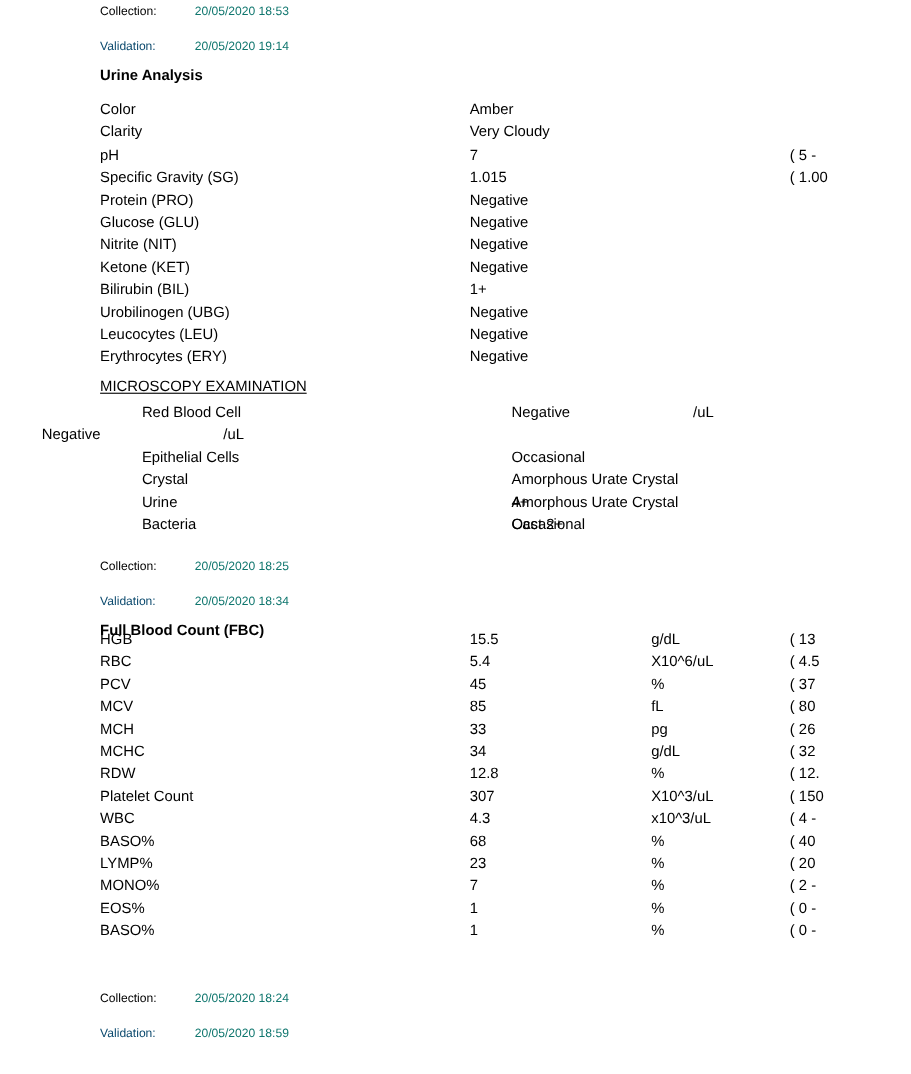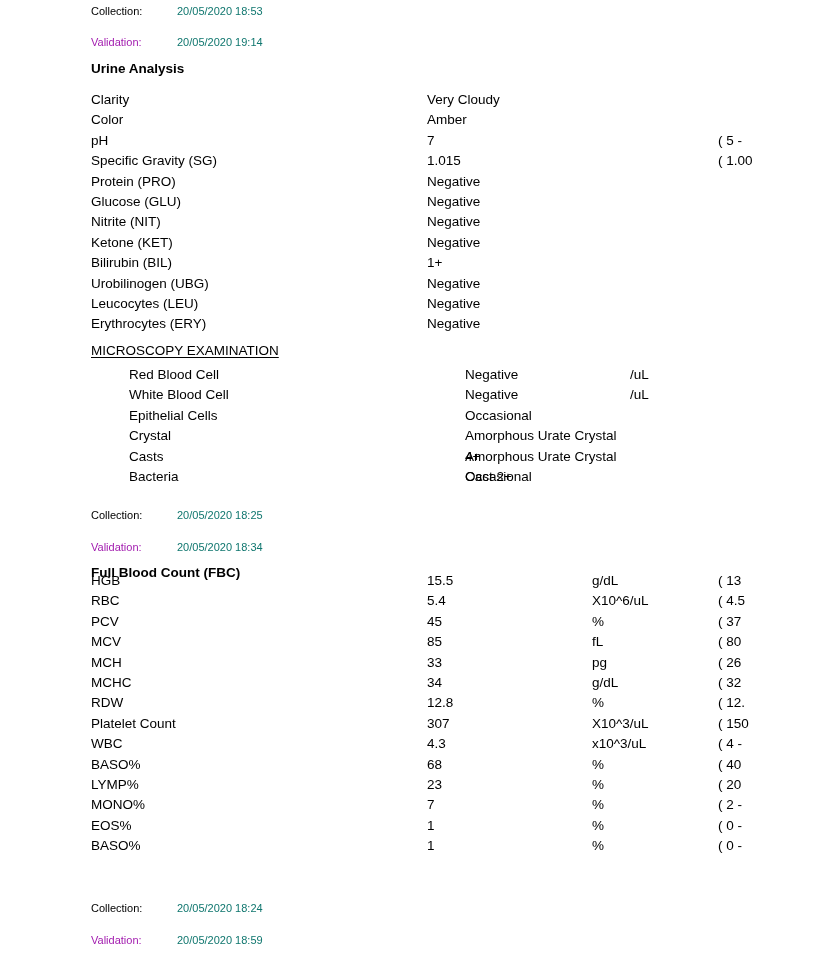--- a/index.html
+++ b/index.html
@@ -25,21 +25,21 @@
   .meta-row {
     display: flex;
     align-items: center;
     font-weight: normal;
     font-size: 11px;
   }
   .meta-label {
     width: 86px;
   }
   .meta-label.collection { color: #000000; }
-  .meta-label.validation { color: #a21caf; }
+  .meta-label.validation { color: #0c4a6e; }
   .meta-value { color: #0f766e; }
   .section-title {
     font-weight: bold;
     font-size: 13.5px;
     color: #000000;
   }
   .block {
     position: absolute;
     left: 0;
     width: 828px;
@@ -92,32 +92,32 @@
       <span class="meta-value">20/05/2020  19:14</span>
     </div>
   </div>
 
   <div class="block ind-1" style="top:61px;">
     <div class="section-title">Urine Analysis</div>
   </div>
 
   <div class="block" style="top:90px;">
     <div class="row">
+      <span class="c-name">Color</span>
+      <span class="c-val">Amber</span>
+      <span class="c-unit"></span>
+      <span class="c-ref"></span>
+    </div>
+    <div class="row">
       <span class="c-name">Clarity</span>
       <span class="c-val">Very Cloudy</span>
       <span class="c-unit"></span>
       <span class="c-ref"></span>
     </div>
     <div class="row">
-      <span class="c-name">Color</span>
-      <span class="c-val">Amber</span>
-      <span class="c-unit"></span>
-      <span class="c-ref"></span>
-    </div>
-    <div class="row">
       <span class="c-name">pH</span>
       <span class="c-val">7</span>
       <span class="c-unit"></span>
       <span class="c-ref">( 5  -</span>
     </div>
     <div class="row">
       <span class="c-name">Specific Gravity  (SG)</span>
       <span class="c-val">1.015</span>
       <span class="c-unit"></span>
       <span class="c-ref">( 1.00</span>
@@ -177,39 +177,38 @@
   </div>
 
   <div class="block" style="top:365px;padding-left:38px;">
     <div class="row">
       <span class="c-name">Red Blood Cell</span>
       <span class="c-val">Negative</span>
       <span class="c-unit">/uL</span>
       <span class="c-ref"></span>
     </div>
     <div class="row">
-      <span class="c-name">White Blood Cell</span>
       <span class="c-val">Negative</span>
       <span class="c-unit">/uL</span>
       <span class="c-ref"></span>
     </div>
     <div class="row">
       <span class="c-name">Epithelial Cells</span>
       <span class="c-val">Occasional</span>
       <span class="c-unit"></span>
       <span class="c-ref"></span>
     </div>
     <div class="row">
       <span class="c-name">Crystal</span>
       <span class="c-val">Amorphous Urate Crystal 4+</span>
       <span class="c-unit"></span>
       <span class="c-ref"></span>
     </div>
     <div class="row">
-      <span class="c-name">Casts</span>
+      <span class="c-name">Urine</span>
       <span class="c-val">Amorphous Urate Crystal Cast 2+</span>
       <span class="c-unit"></span>
       <span class="c-ref"></span>
     </div>
     <div class="row">
       <span class="c-name">Bacteria</span>
       <span class="c-val">Occasional</span>
       <span class="c-unit"></span>
       <span class="c-ref"></span>
     </div>

